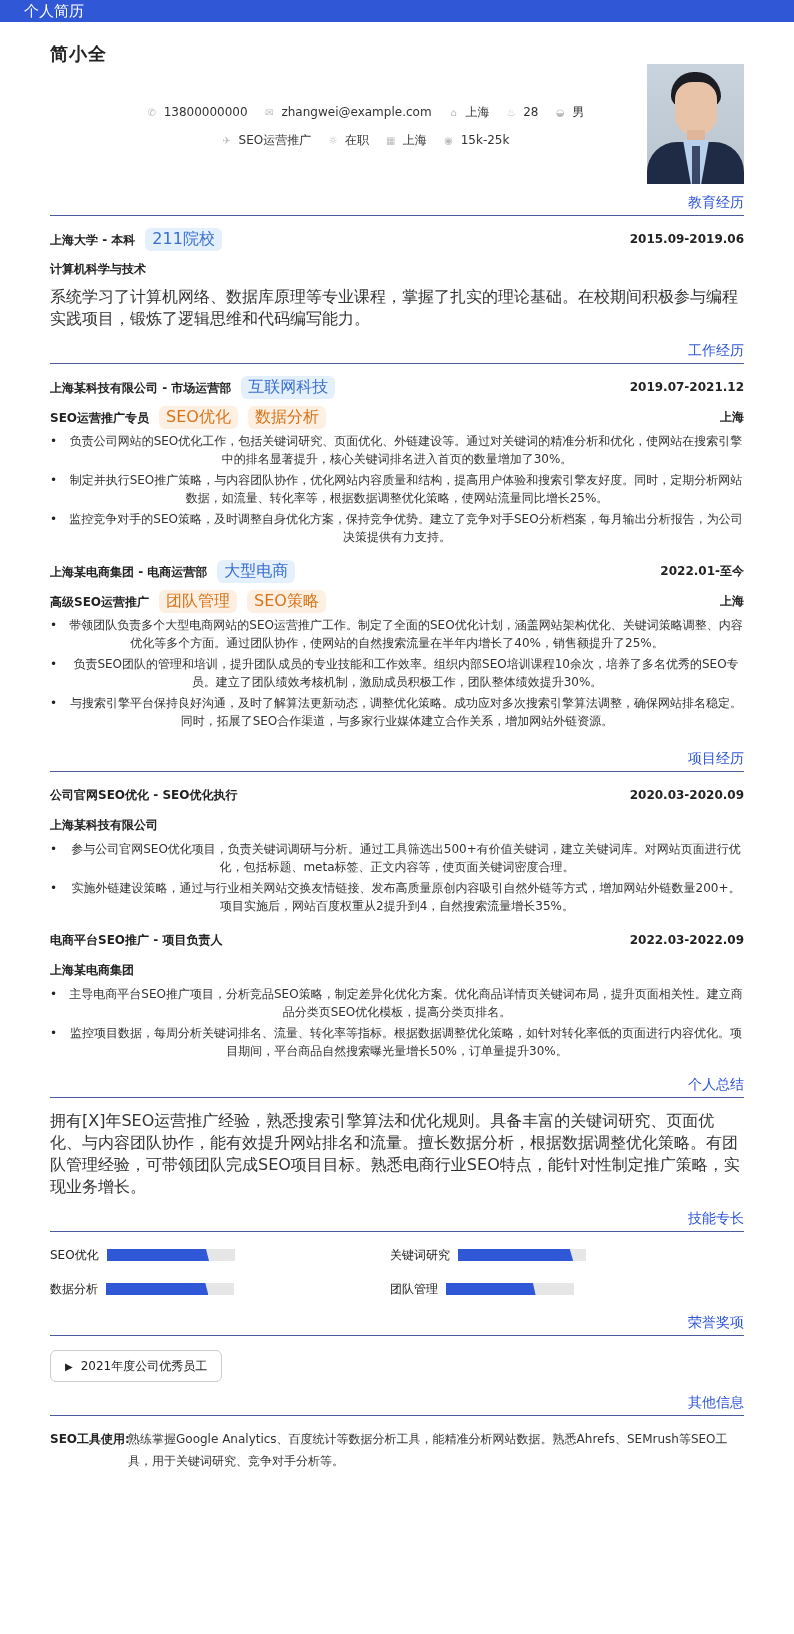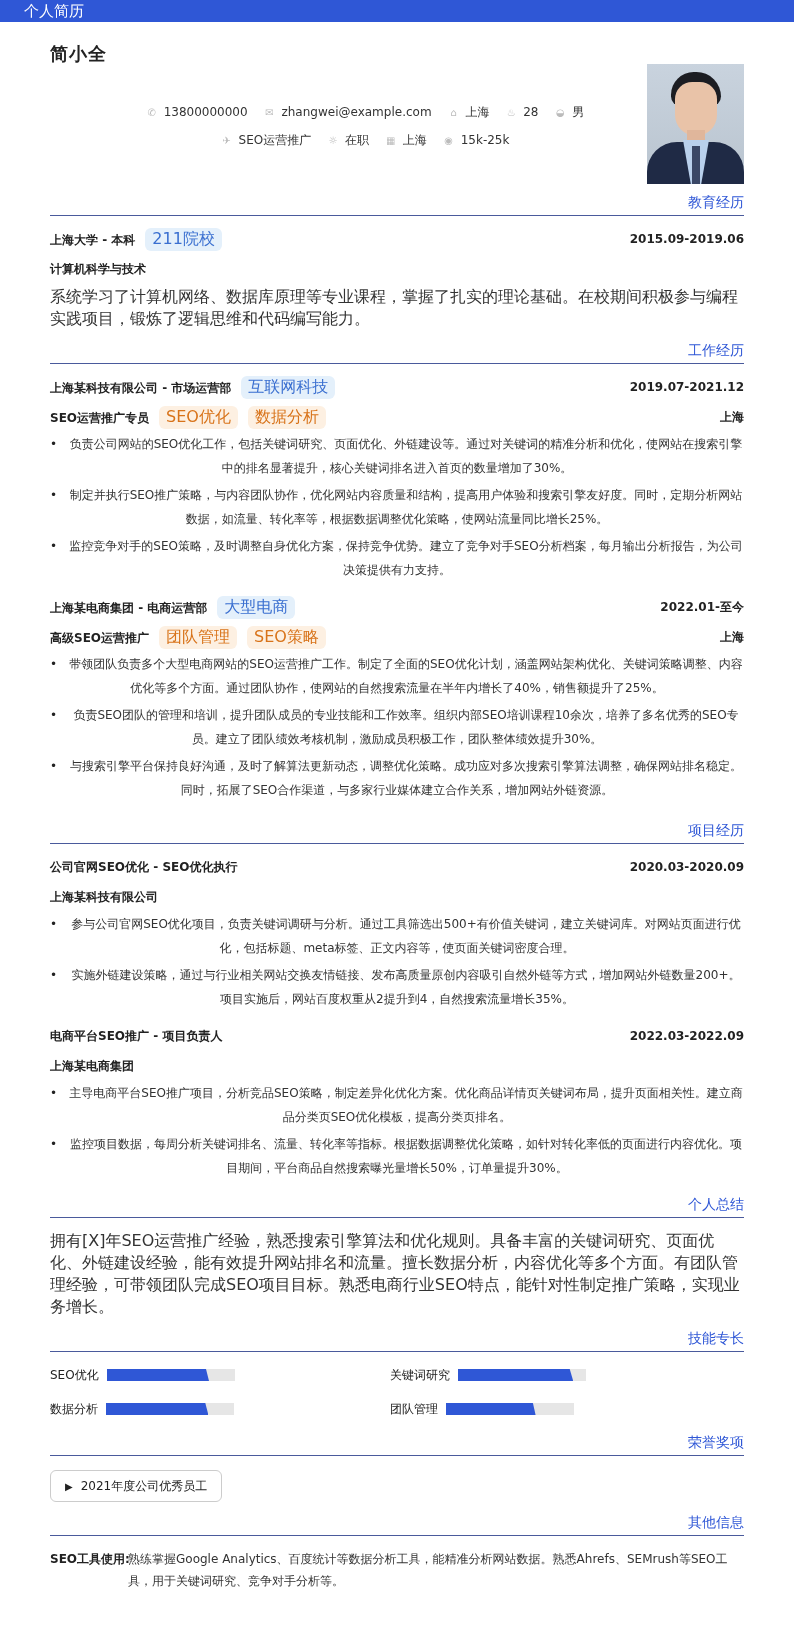--- a/index.html
+++ b/index.html
@@ -24,21 +24,21 @@
 
   .section { margin-top: 14px; }
   .sec-title { font-size: 14px; color: #2f57d6; padding-bottom: 3px; border-bottom: 1px solid #4a5a9c; margin-bottom: 12px; text-align: right; }
   .row { display: flex; justify-content: space-between; align-items: center; height: 22px; }
   .bold { font-weight: bold; font-size: 12px; color: #222; }
   .tag { display: inline-block; font-size: 16px; padding: 1px 7px; margin-left: 10px; border-radius: 6px; font-weight: normal; }
   .tag.blue { color: #3a6fd0; background: #e4f0fb; }
   .tag.orange { color: #d8731a; background: #fdf0e2; }
   .para { font-size: 16px; line-height: 22px; color: #333; }
   .bullets { list-style: none; margin-top: 4px; }
-  .bullets li { position: relative; font-size: 12px; line-height: 24px; color: #333; padding-left: 0; margin-bottom: 3px; text-indent: 18px; }
+  .bullets li { position: relative; font-size: 12px; line-height: 18px; color: #333; padding-left: 0; margin-bottom: 3px; text-indent: 18px; }
   .bullets li::before { content: "•"; position: absolute; left: 0; text-indent: 0; color: #222; }
   .sub { margin-top: 8px; }
   .block { margin-bottom: 14px; text-align: center; }
 
   .skills { display: grid; grid-template-columns: 340px 340px; row-gap: 12px; margin-top: 6px; }
   .skill { display: flex; align-items: center; height: 22px; }
   .skill-label { font-size: 12px; margin-right: 8px; white-space: nowrap; }
   .bar { width: 128px; height: 12px; background: #e6e6e6; position: relative; }
   .bar .fill { position: absolute; left: 0; top: 0; height: 100%; background: #2f57d6; clip-path: polygon(0 0, 97% 0, 100% 100%, 0 100%); }
 
@@ -153,21 +153,21 @@
         </div>
       <ul class="bullets">
         <li>主导电商平台SEO推广项目，分析竞品SEO策略，制定差异化优化方案。优化商品详情页关键词布局，提升页面相关性。建立商品分类页SEO优化模板，提高分类页排名。</li>
         <li>监控项目数据，每周分析关键词排名、流量、转化率等指标。根据数据调整优化策略，如针对转化率低的页面进行内容优化。项目期间，平台商品自然搜索曝光量增长50%，订单量提升30%。</li>
       </ul>
     </div>
   </div>
 
   <div class="section" style="margin-top:16px;">
     <div class="sec-title">个人总结</div>
-    <div class="para">拥有[X]年SEO运营推广经验，熟悉搜索引擎算法和优化规则。具备丰富的关键词研究、页面优化、外链建设经验，能有效提升网站排名和流量。擅长数据分析，内容优化等多个方面。有团队管理经验，可带领团队完成SEO项目目标。熟悉电商行业SEO特点，能针对性制定推广策略，实现业务增长。</div>
+    <div class="para">拥有[X]年SEO运营推广经验，熟悉搜索引擎算法和优化规则。具备丰富的关键词研究、页面优化、与内容团队协作，能有效提升网站排名和流量。擅长数据分析，根据数据调整优化策略。有团队管理经验，可带领团队完成SEO项目目标。熟悉电商行业SEO特点，能针对性制定推广策略，实现业务增长。</div>
   </div>
 
   <div class="section" style="margin-top:12px;">
     <div class="sec-title">技能专长</div>
     <div class="skills">
       <div class="skill">
           <span class="skill-label">SEO优化</span>
           <div class="bar">
             <div class="fill" style="width:80%"></div>
           </div>

